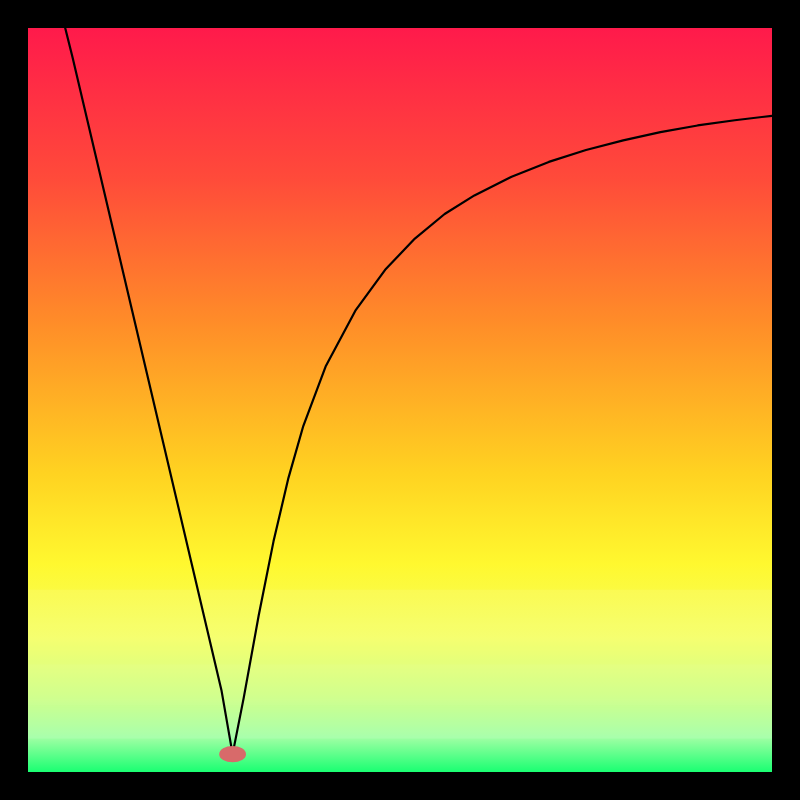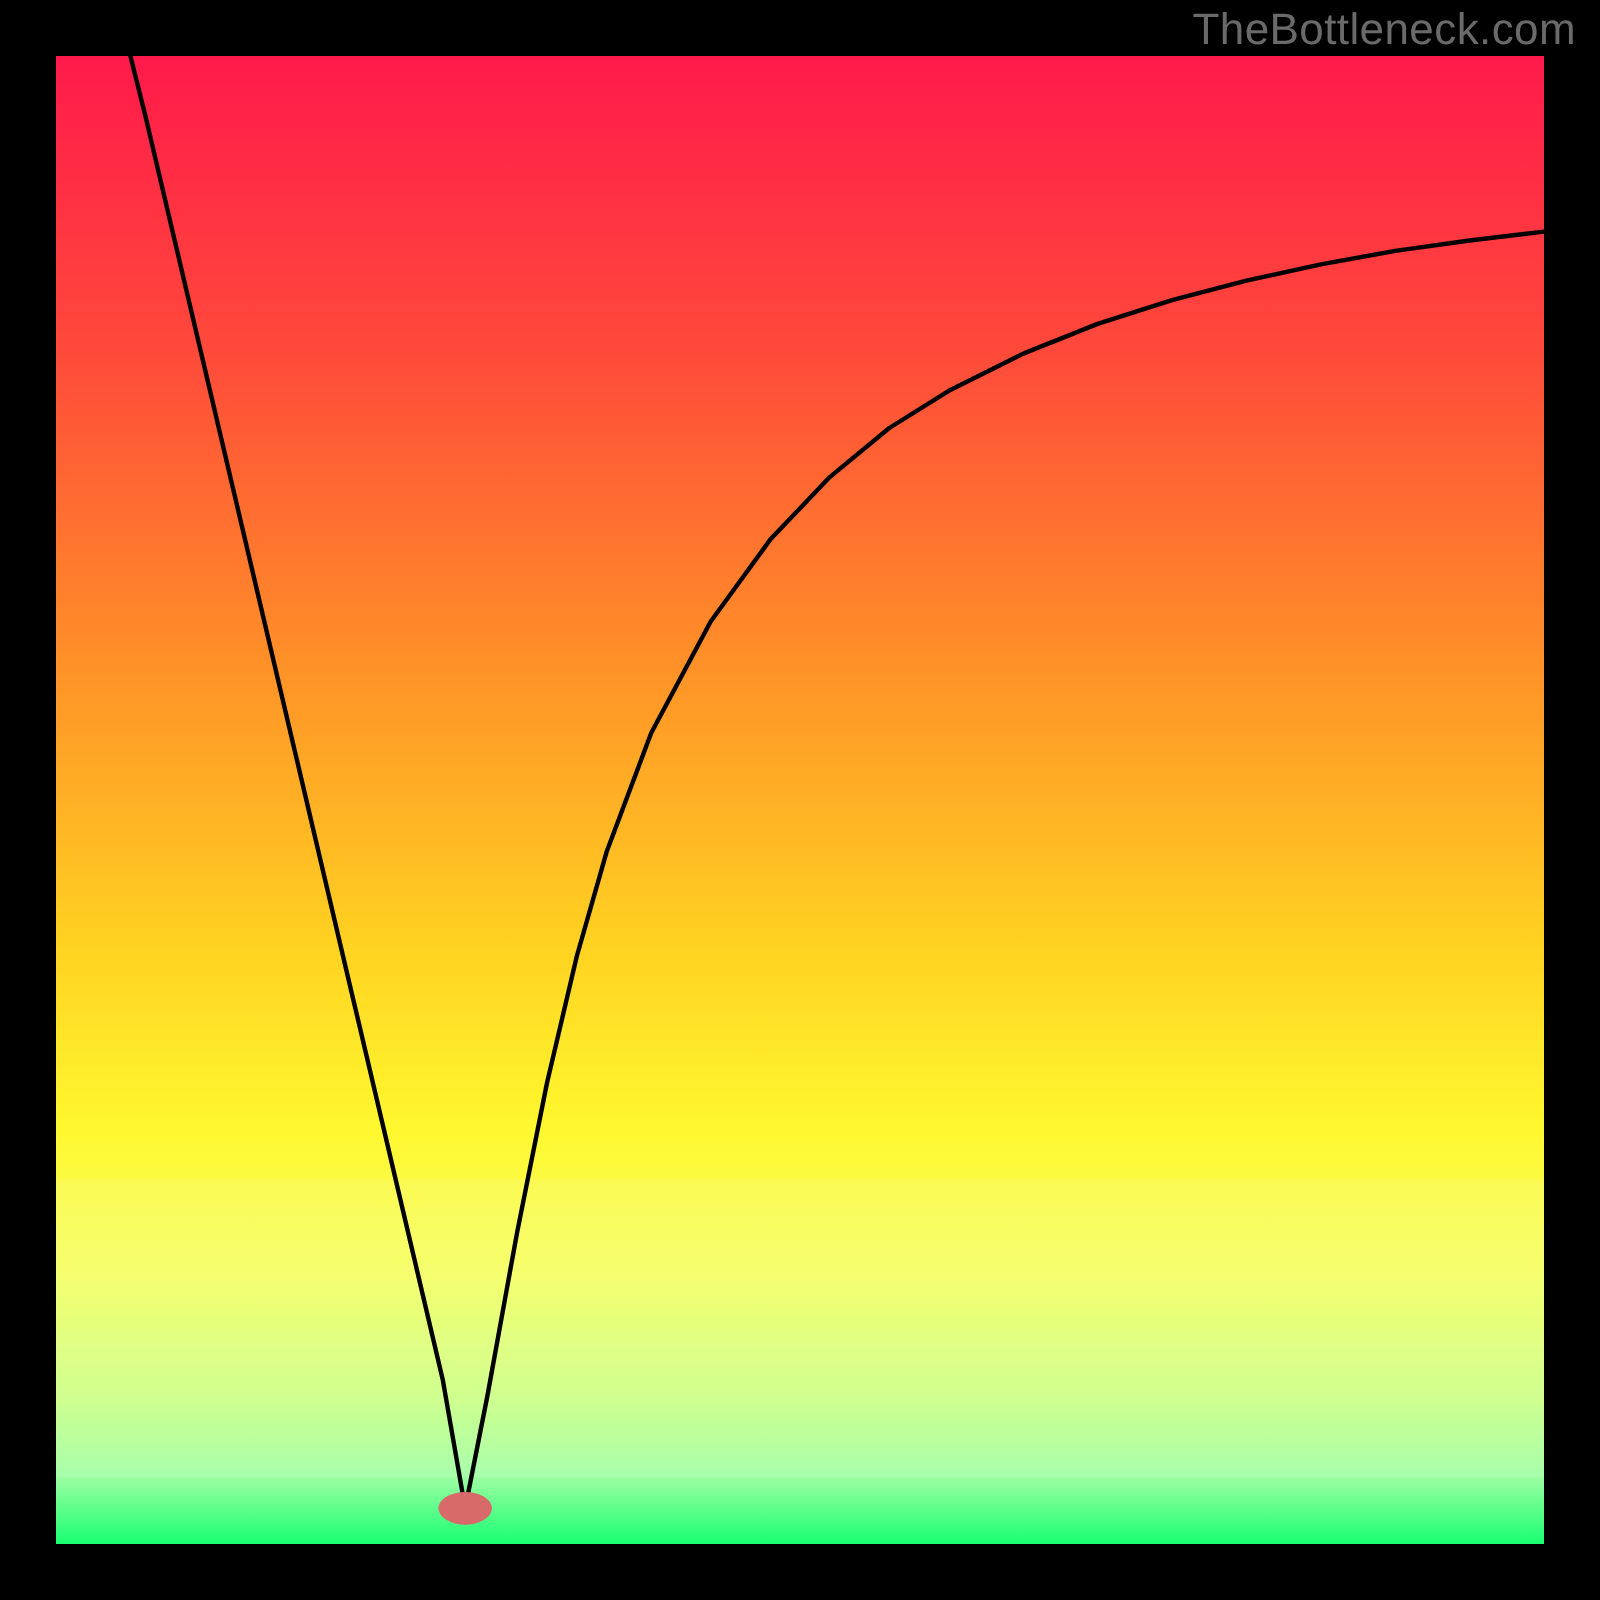--- a/index.html
+++ b/index.html
@@ -36,21 +36,20 @@
   svg {
     display: block;
     width: 100%;
     height: 100%;
   }
 </style>
 </head>
 <body>
 
 <div class="outer">
-  <div class="attribution">TheBottleneck.com</div>
   <div class="plot-wrap">
     <svg id="chart-svg" viewBox="0 0 744 744" preserveAspectRatio="none">
       <defs>
         <linearGradient id="bg-grad" x1="0" y1="0" x2="0" y2="1">
             <stop offset="0.00%" stop-color="#ff1a4b"></stop>
             <stop offset="20.00%" stop-color="#ff4a3a"></stop>
             <stop offset="40.00%" stop-color="#ff8e28"></stop>
             <stop offset="60.00%" stop-color="#ffd321"></stop>
             <stop offset="72.00%" stop-color="#fff82f"></stop>
             <stop offset="82.00%" stop-color="#f4ff60"></stop>

